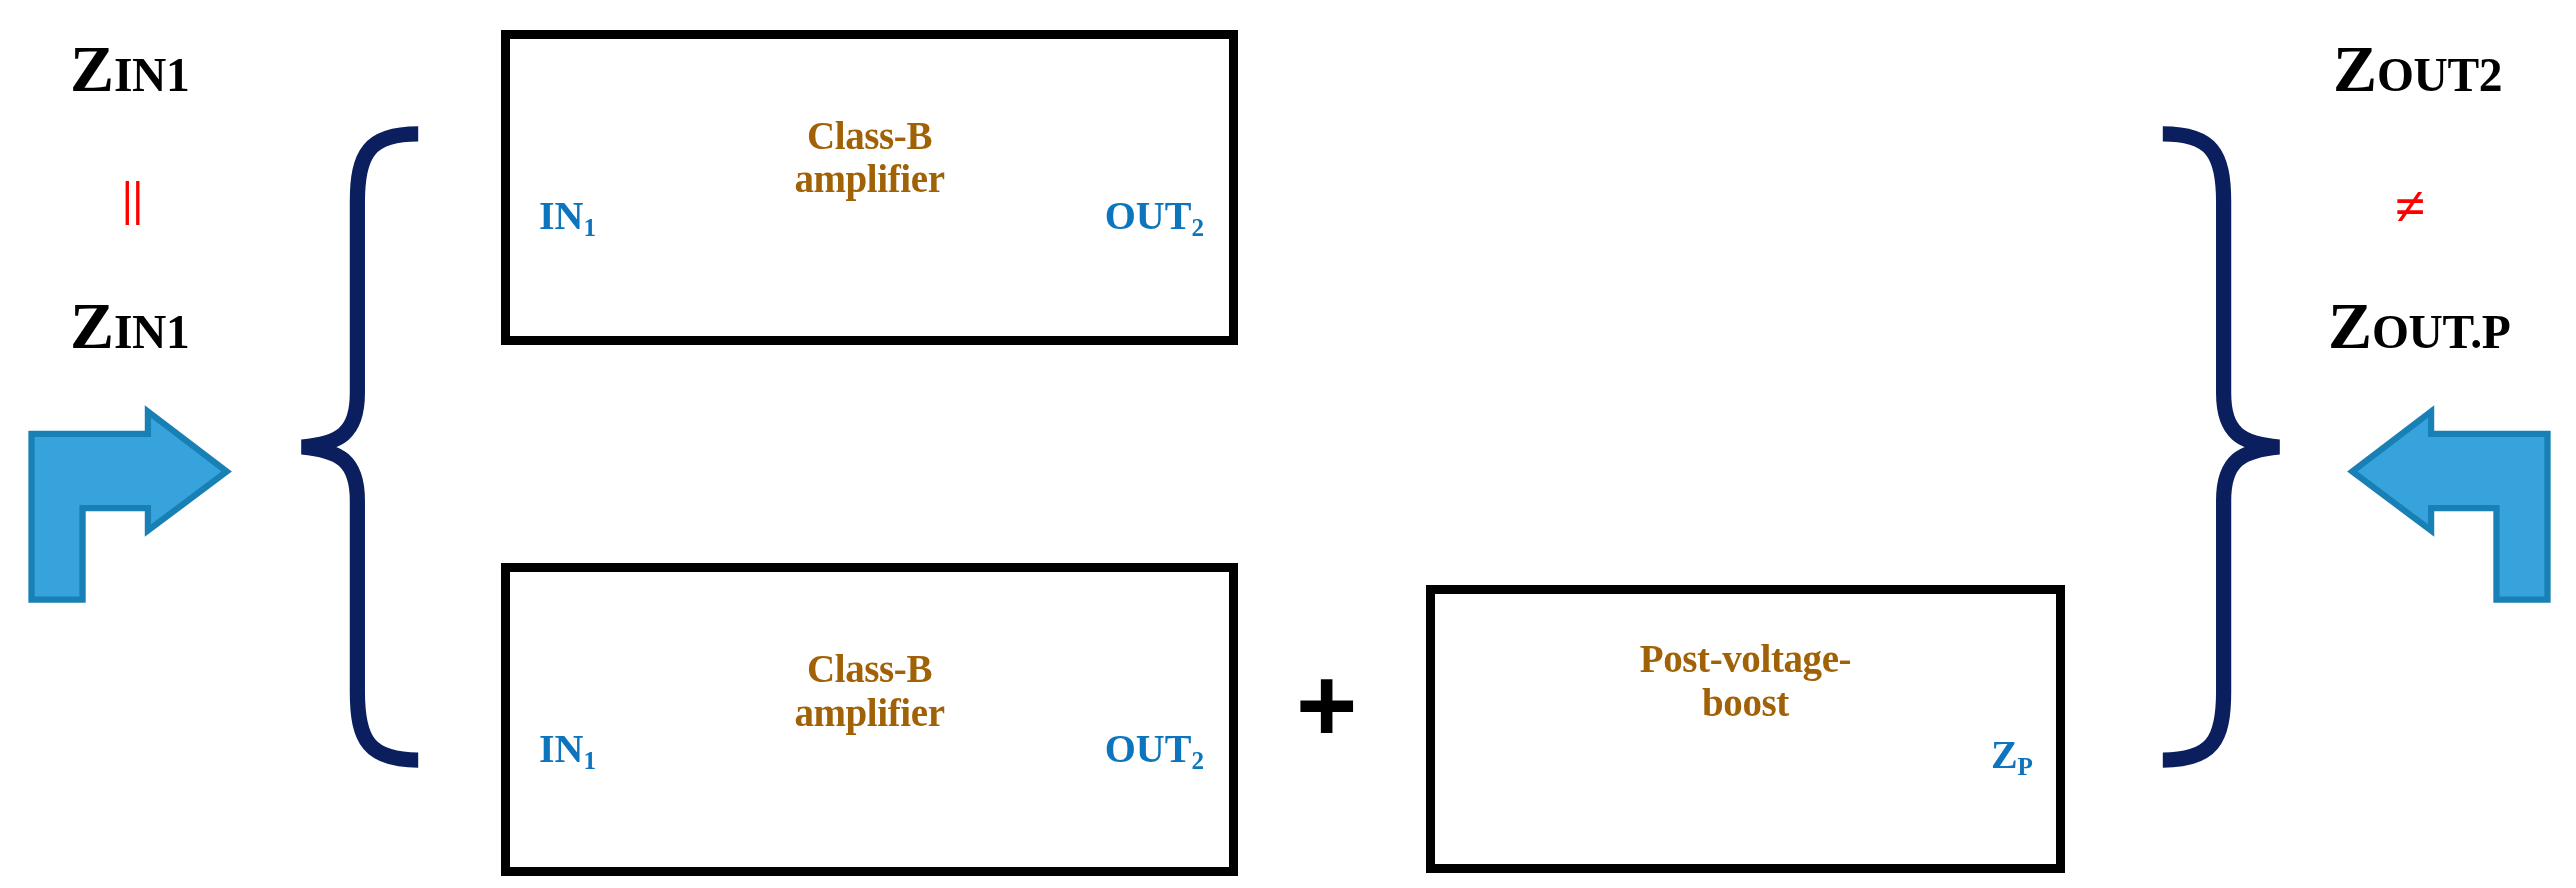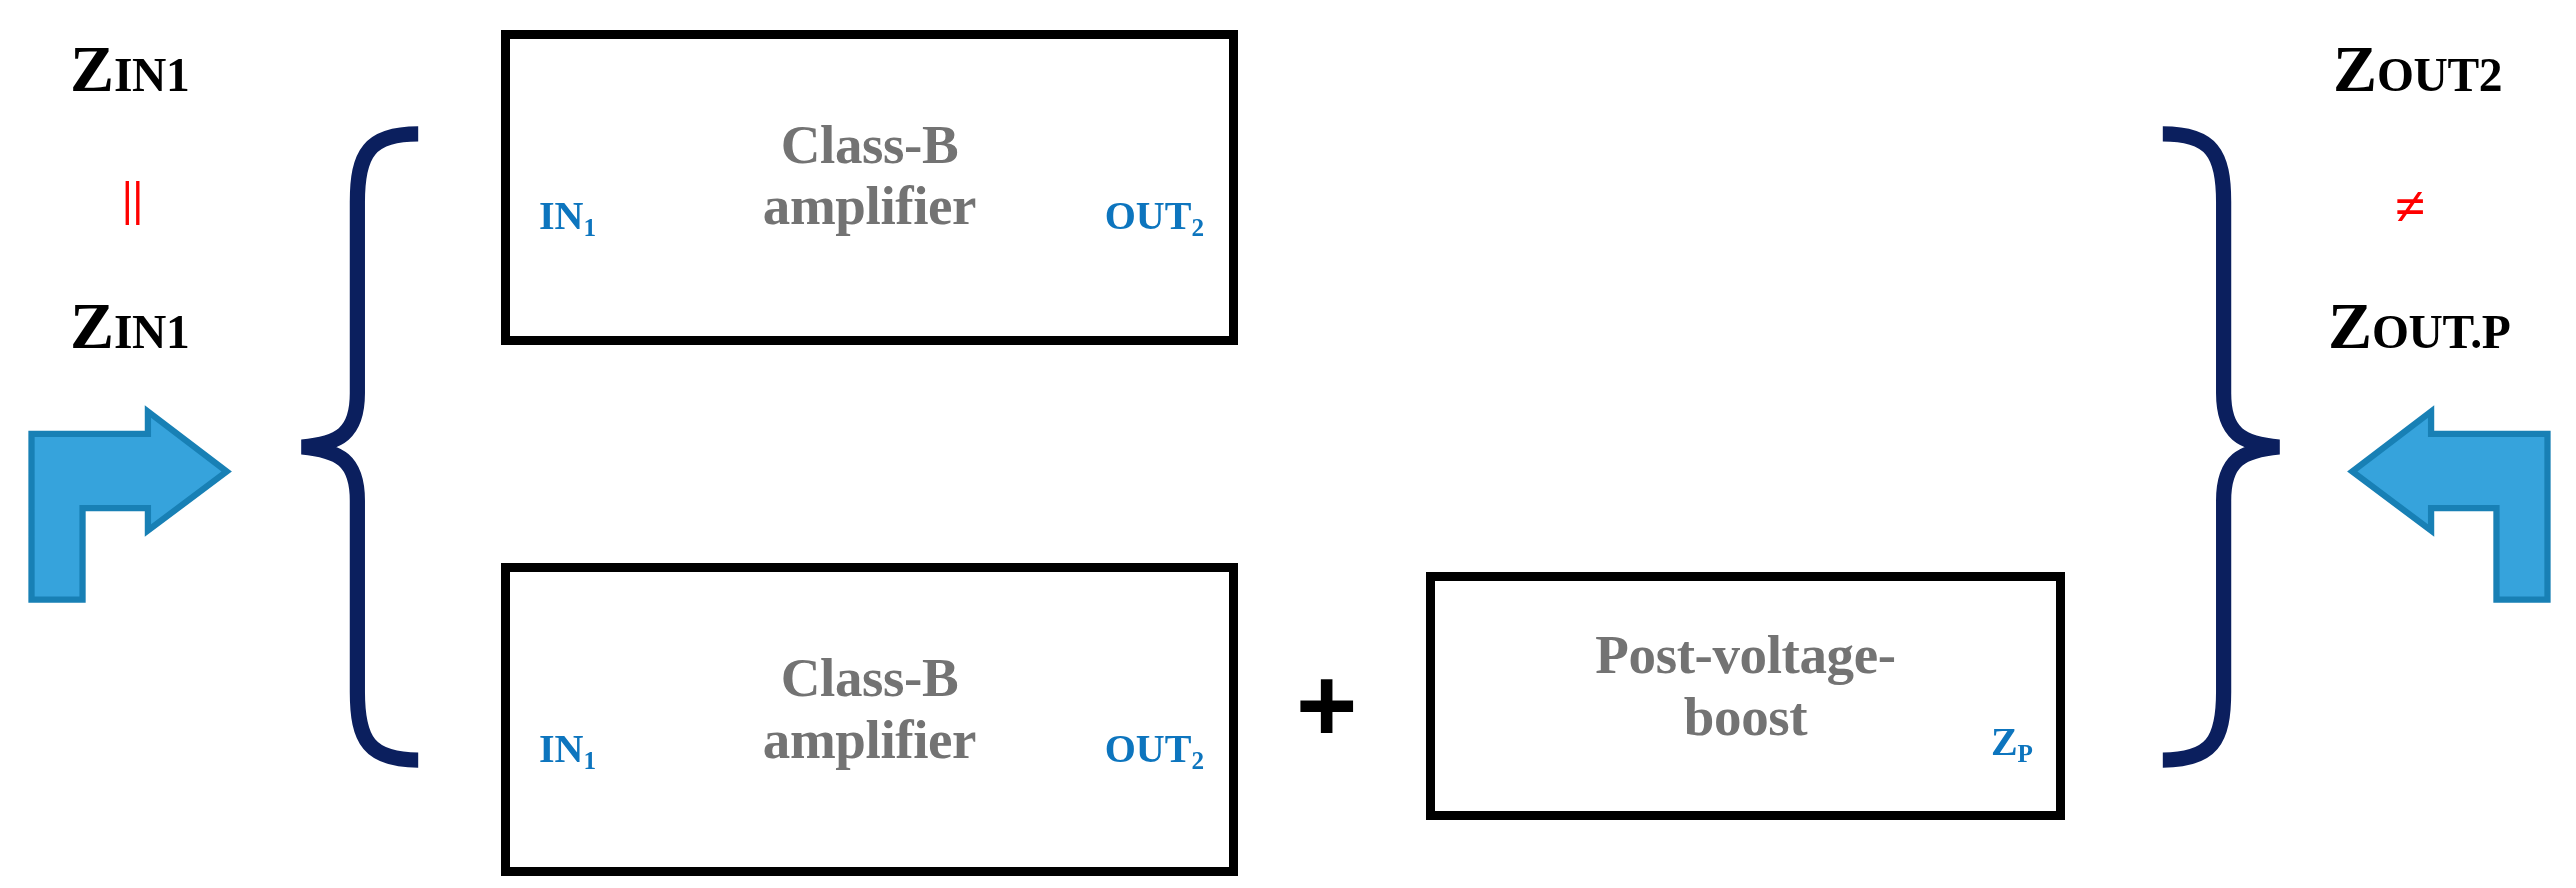--- a/index.html
+++ b/index.html
@@ -30,23 +30,23 @@
     background: #ffffff;
   }
 
   .block-title {
     position: absolute;
     left: 0;
     right: 0;
     text-align: center;
     font-family: "Liberation Serif", "DejaVu Serif", serif;
     font-weight: bold;
-    font-size: 55px;
+    font-size: 39px;
     line-height: 1.12;
-    color: #737373;
+    color: #a16207;
     white-space: pre-line;
     letter-spacing: -0.4px;
   }
 
   .port {
     position: absolute;
     font-family: "Liberation Serif", "DejaVu Serif", serif;
     font-weight: bold;
     font-size: 40px;
     color: #0D75BE;
@@ -147,21 +147,21 @@
     <div class="port" style="left:29px; top:157px;">
       <span>IN</span><sub>1</sub>
     </div>
     <div class="port" style="right:25px; top:157px;">
       <span>OUT</span><sub>2</sub>
     </div>
   </div>
 
   <div class="plussym" style="left:1296px; top:652px;">+</div>
 
-  <div class="block" style="left:1426px; top:572px; width:639px; height:248px;">
+  <div class="block" style="left:1426px; top:585px; width:639px; height:288px;">
     <div class="block-title" style="top:43px;">Post-voltage-
 boost</div>
     <div class="port" style="right:23px; top:141px;margin-left:45px;">
       <span>Z</span><sub>P</sub>
     </div>
   </div>
 
   <div class="abs" style="left:2127px; top:125px; width:170px; height:644px;">
     <svg width="170" height="644" viewBox="0 0 190 720" aria-hidden="true">
       <path d="M 40 10

